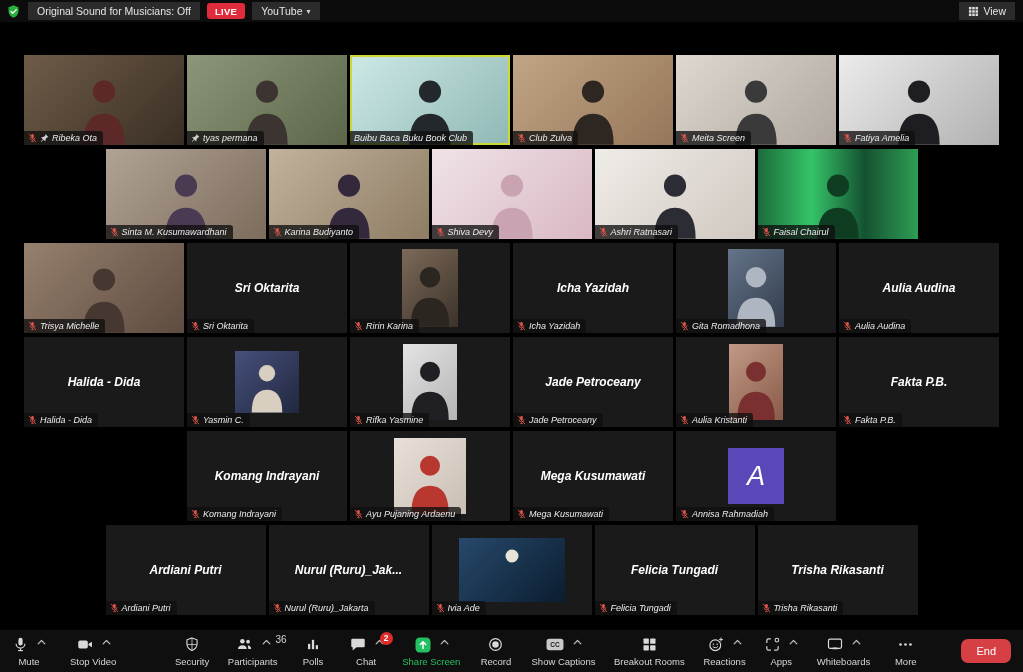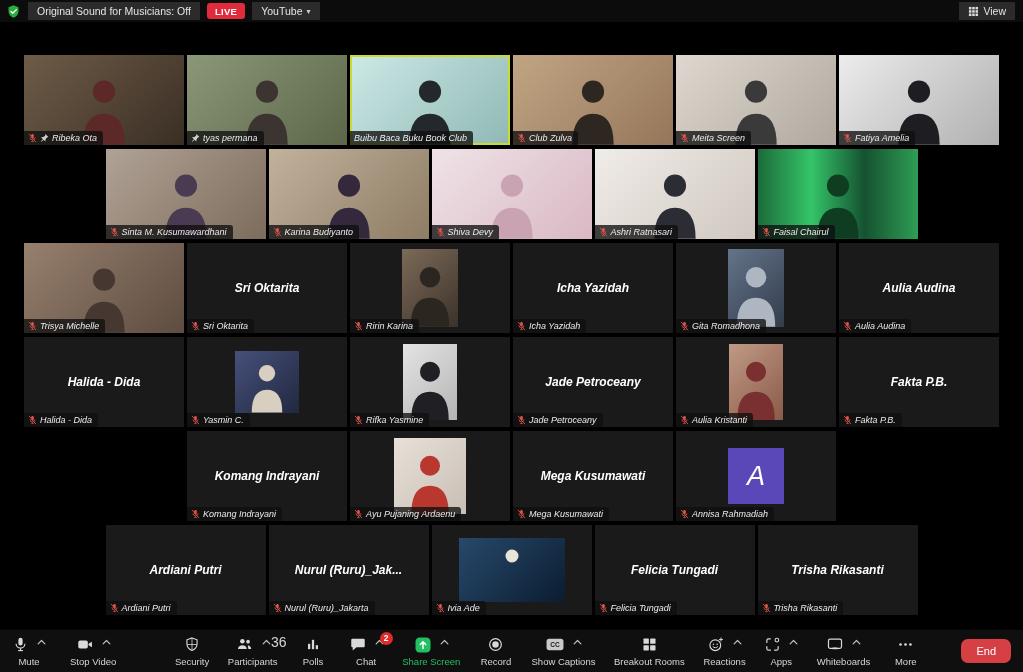--- a/index.html
+++ b/index.html
@@ -32,21 +32,21 @@
   
   .toolbar { flex:0 0 auto; height:43px; background:#0f0f0f; display:flex; align-items:center; border-top:1px solid #050505; }
   .tool-left { display:flex; gap:24px; margin-left:12px; }
   .tool-center { flex:1; display:flex; justify-content:space-evenly; align-items:center; margin:0 14px 0 40px; }
   .tool-item { display:flex; flex-direction:column; align-items:center; justify-content:center; gap:1px; cursor:default; position:relative; min-width:34px; }
   .tool-item .icon-row { display:flex; align-items:flex-start; position:relative; height:19px; }
   .tool-item .lbl { font-size:9.5px; color:#d6d6d6; white-space:nowrap; }
   .tool-item.accent .lbl { color:#23c061; }
   .tool-caret { margin:3px 0 0 8px; }
   .tool-badge { position:absolute; top:-4px; right:-9px; background:#e02b2b; color:#fff; border-radius:8px; min-width:13px; height:13px; font-size:8.5px; font-weight:bold; display:flex; align-items:center; justify-content:center; padding:0 2px; }
-  .tool-count { position:absolute; top:-2px; right:-16px; font-size:14px; color:#d6d6d6; }
+  .tool-count { position:absolute; top:-2px; right:-16px; font-size:10px; color:#d6d6d6; }
   .end-btn { background:#d64045; color:#fff; border:none; font-family:inherit; font-size:11px; padding:6px 15px; border-radius:7px; margin:0 12px 0 6px; cursor:default; }
 </style>
 </head>
 <body>
 
 <div class="screen">
 
   <div class="topbar">
     <div class="topbar-left">
       <span class="shield-wrap">

